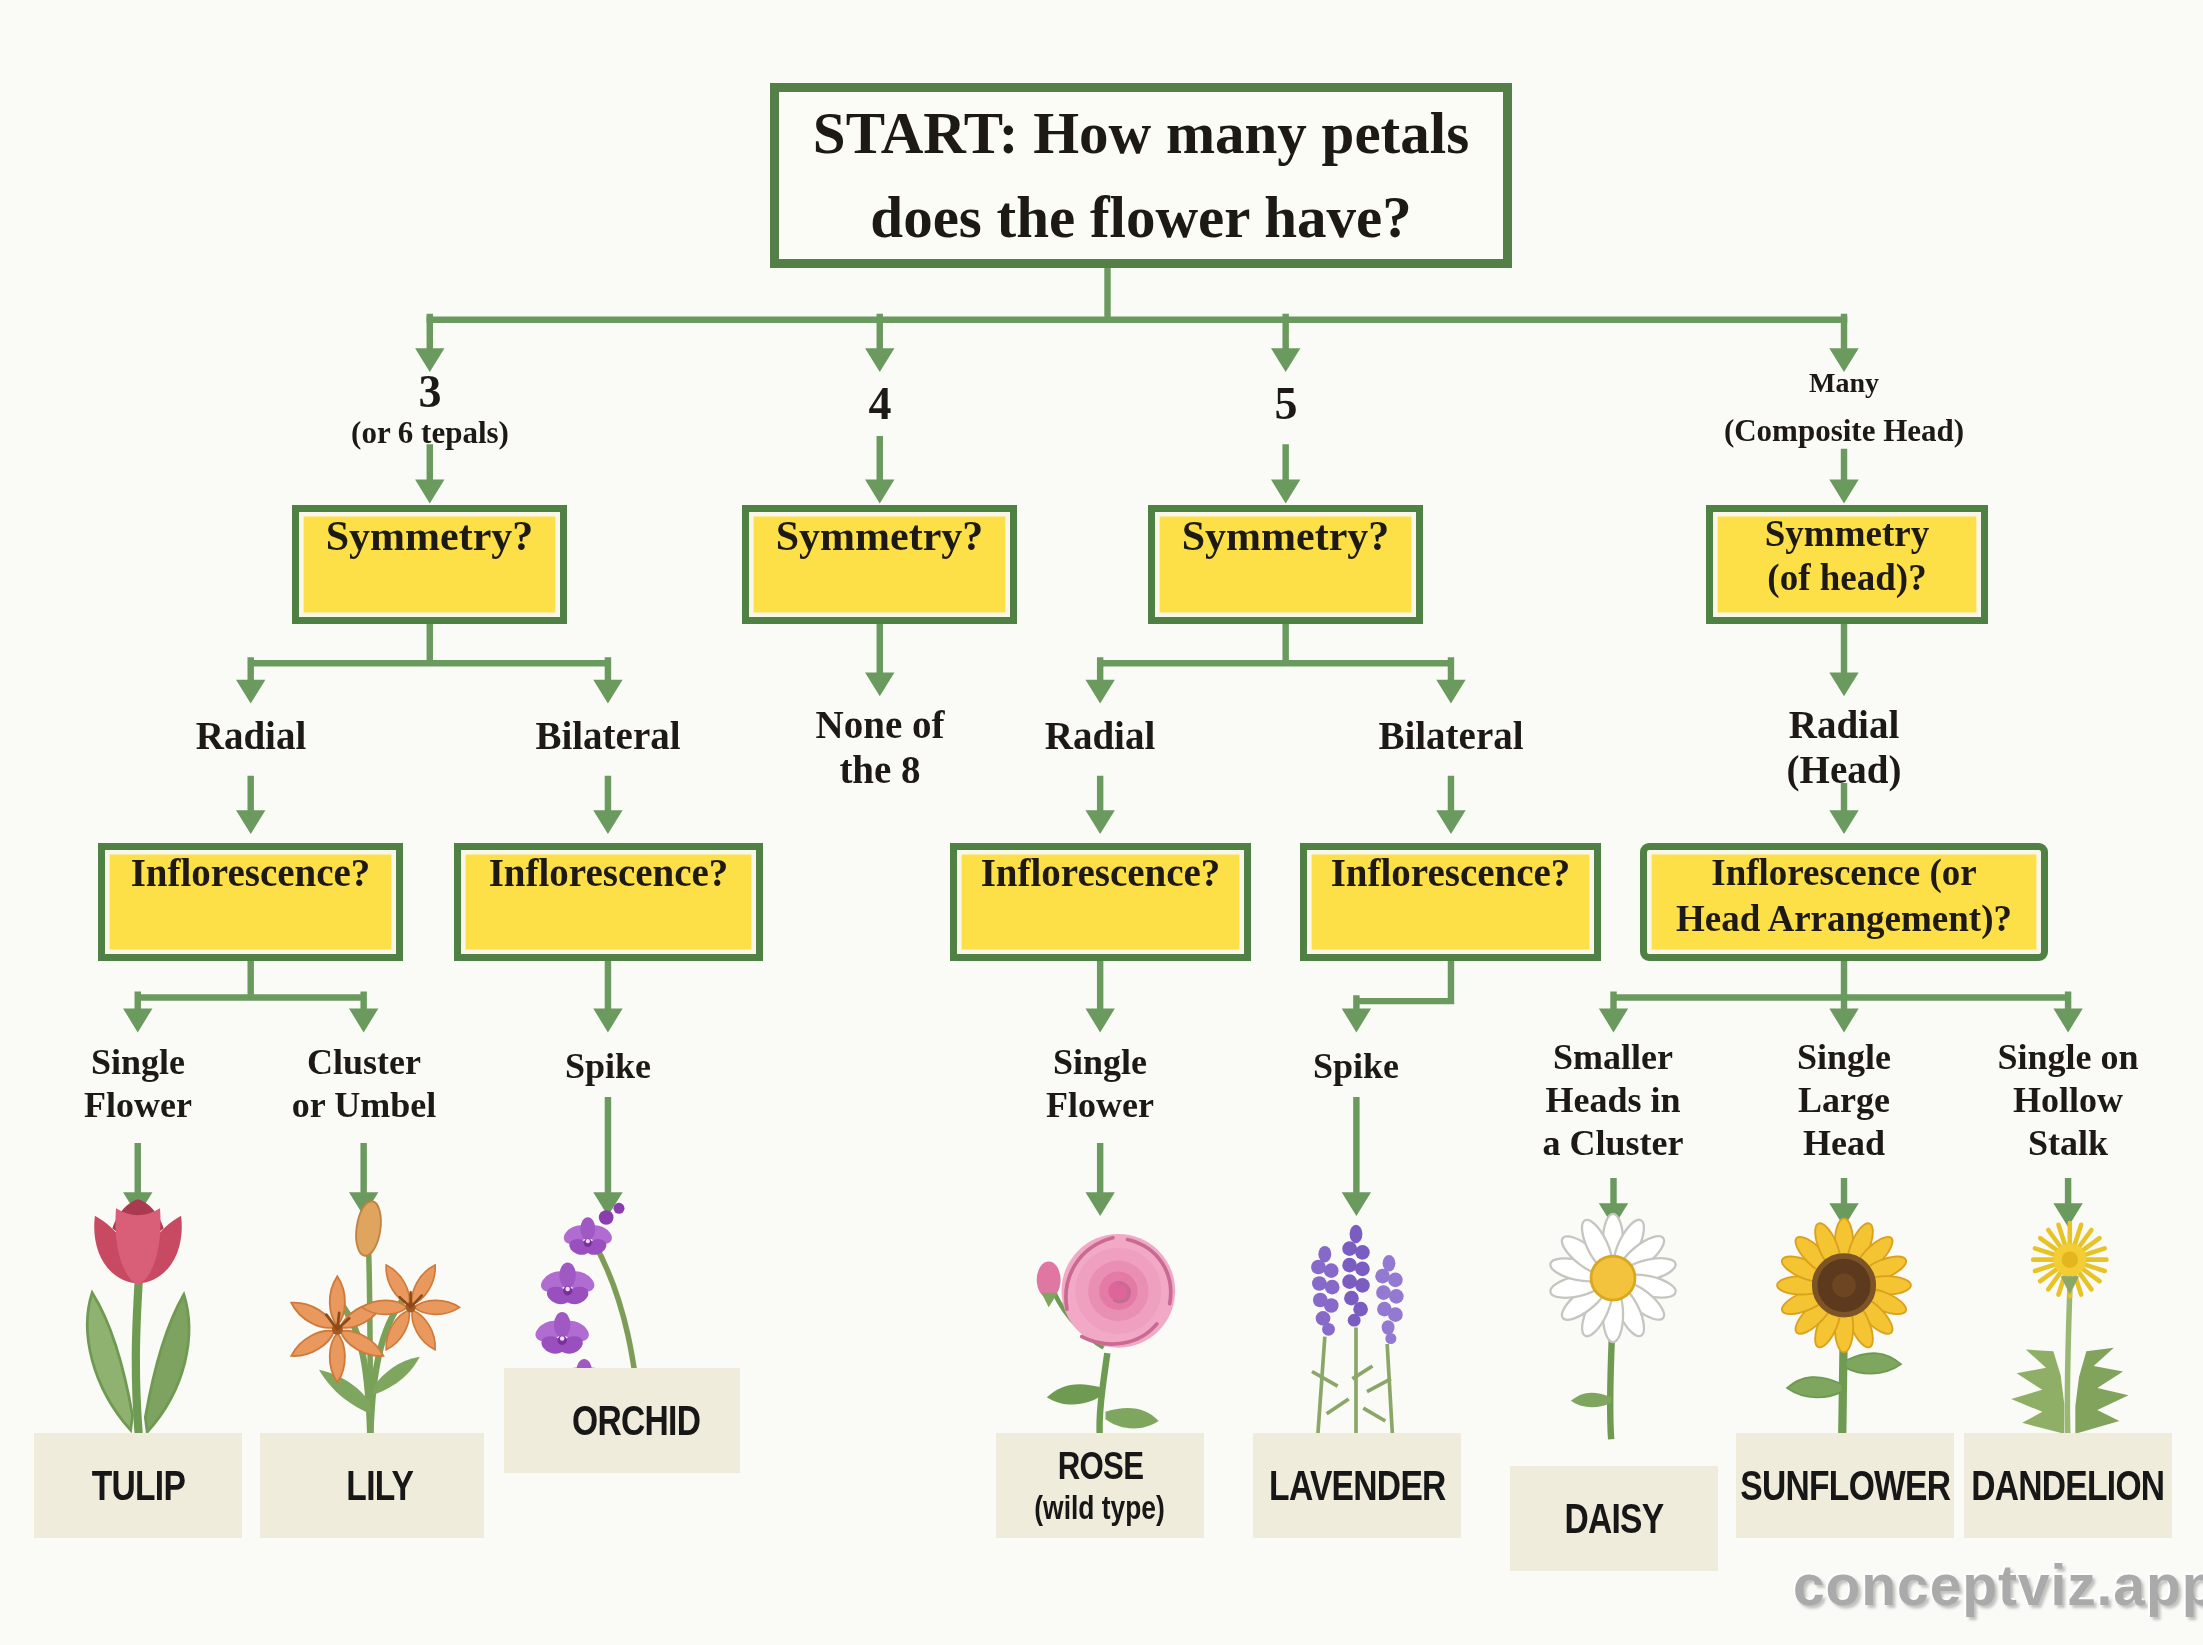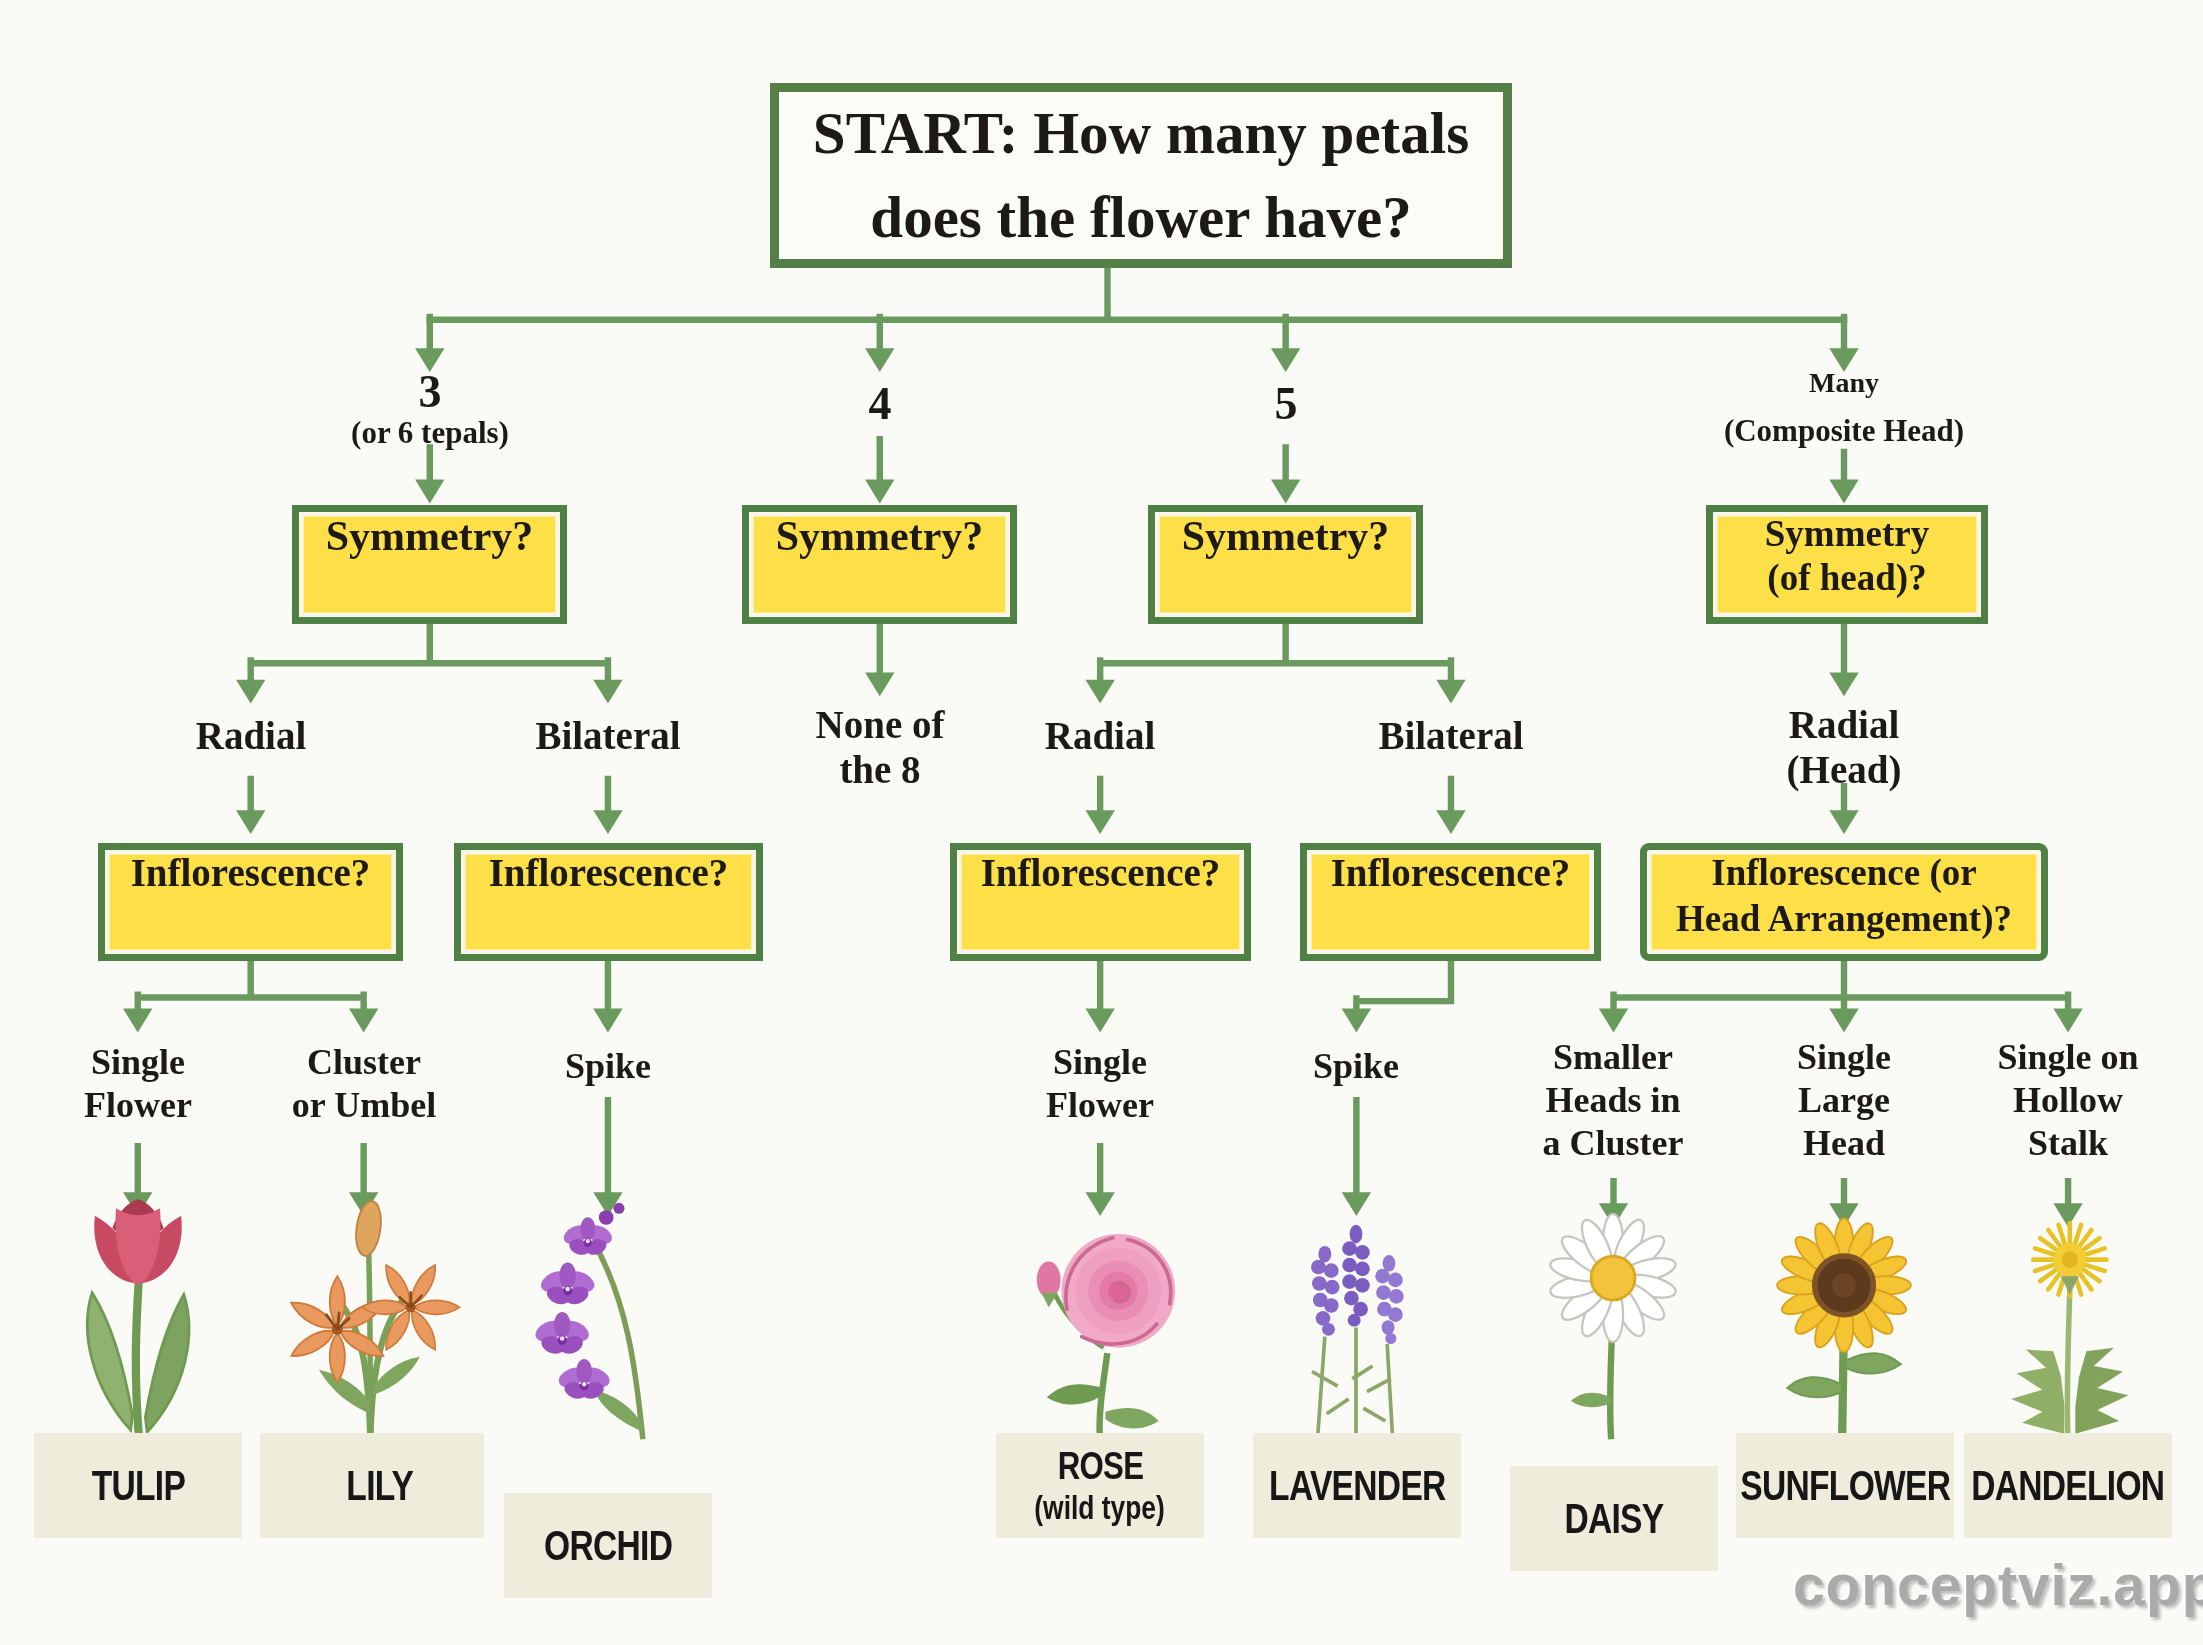--- a/index.html
+++ b/index.html
@@ -373,21 +373,21 @@
     <circle cx="122" cy="76" r="9" fill="#e3b51e"></circle>
     <path d="M112 94 L122 114 L132 94 Z" fill="#8aa768"></path>
   </svg>
 
   <div class="flabel" style="left:34px;top:1433px;">
     <span class="nm">TULIP</span>
   </div>
   <div class="flabel" style="left:260px;top:1433px;padding-left:16px;">
     <span class="nm">LILY</span>
   </div>
-  <div class="flabel" style="left:504px;top:1493px;">
+  <div class="flabel" style="left:504px;top:1368px;padding-left:28px;">
     <span class="nm">ORCHID</span>
   </div>
   <div class="flabel" style="left:996px;top:1433px;">
     <span class="nm" style="font-size:39px;">ROSE</span>
     <span class="sn">(wild type)</span>
   </div>
   <div class="flabel" style="left:1253px;top:1433px;">
     <span class="nm">LAVENDER</span>
   </div>
   <div class="flabel" style="left:1510px;top:1466px;">

